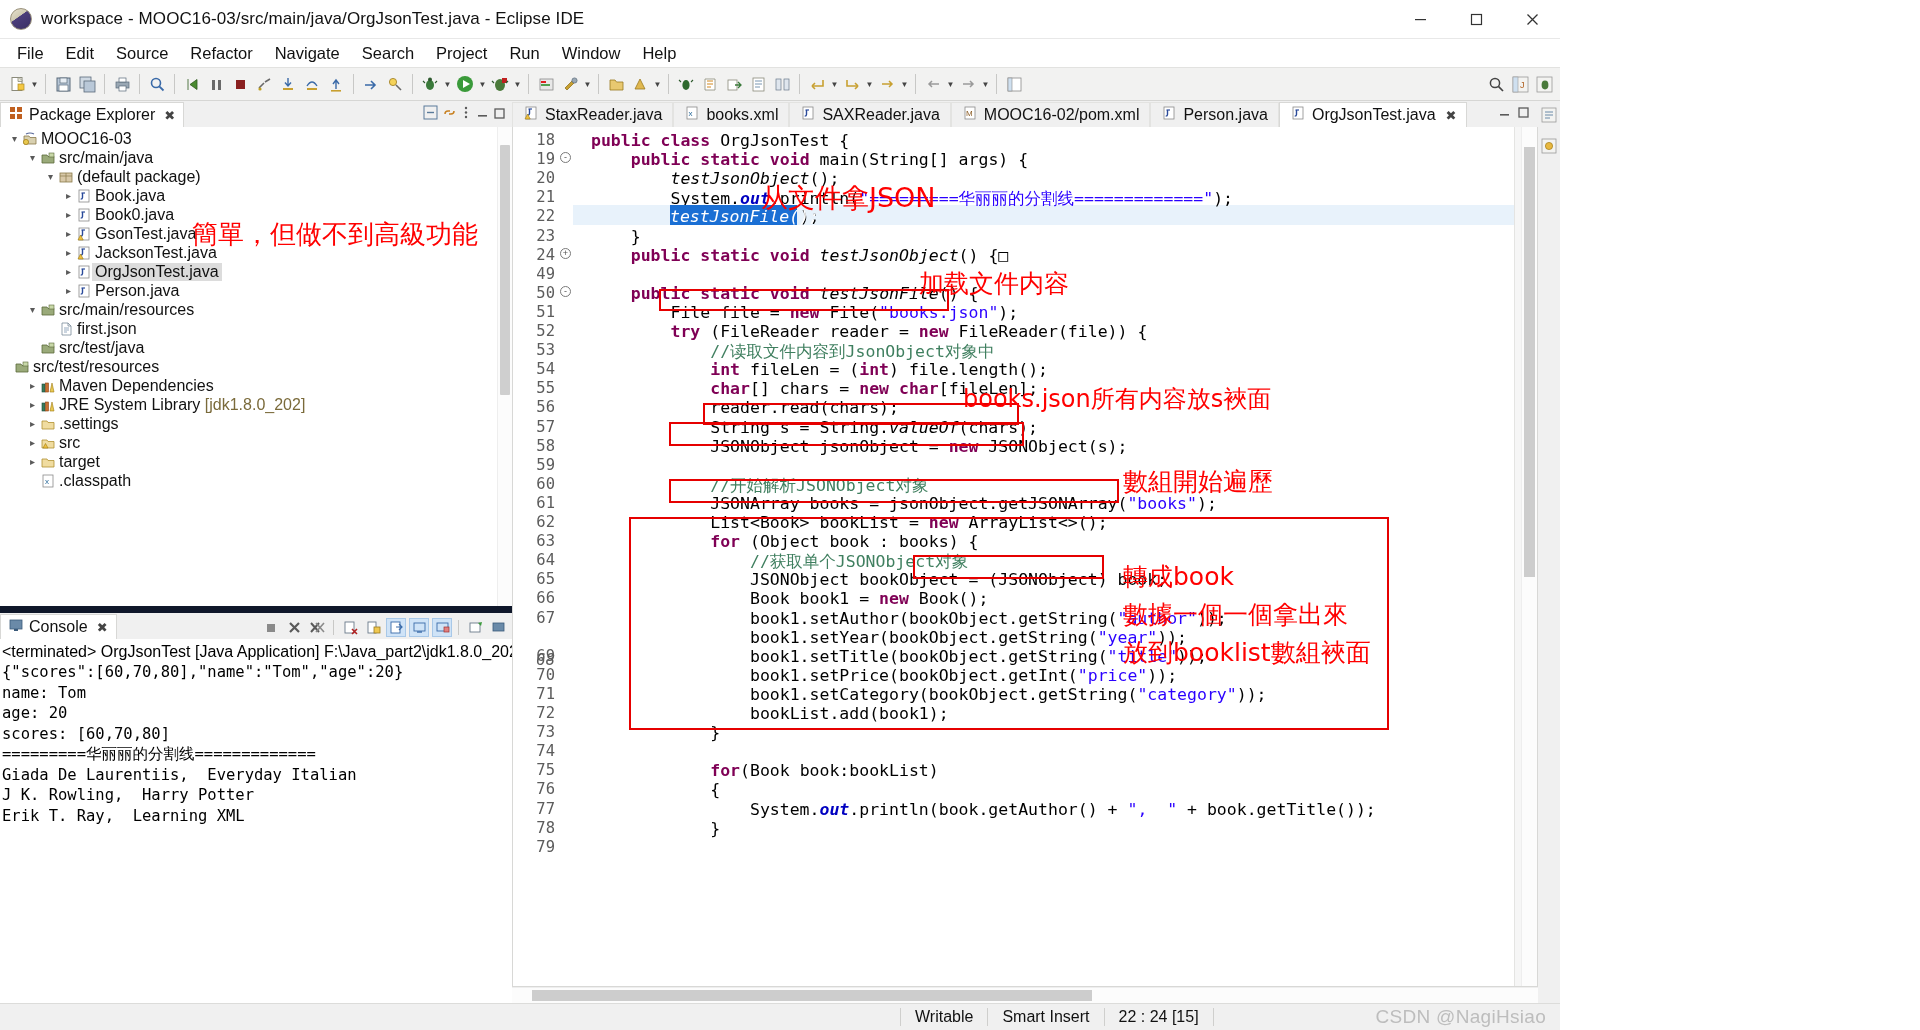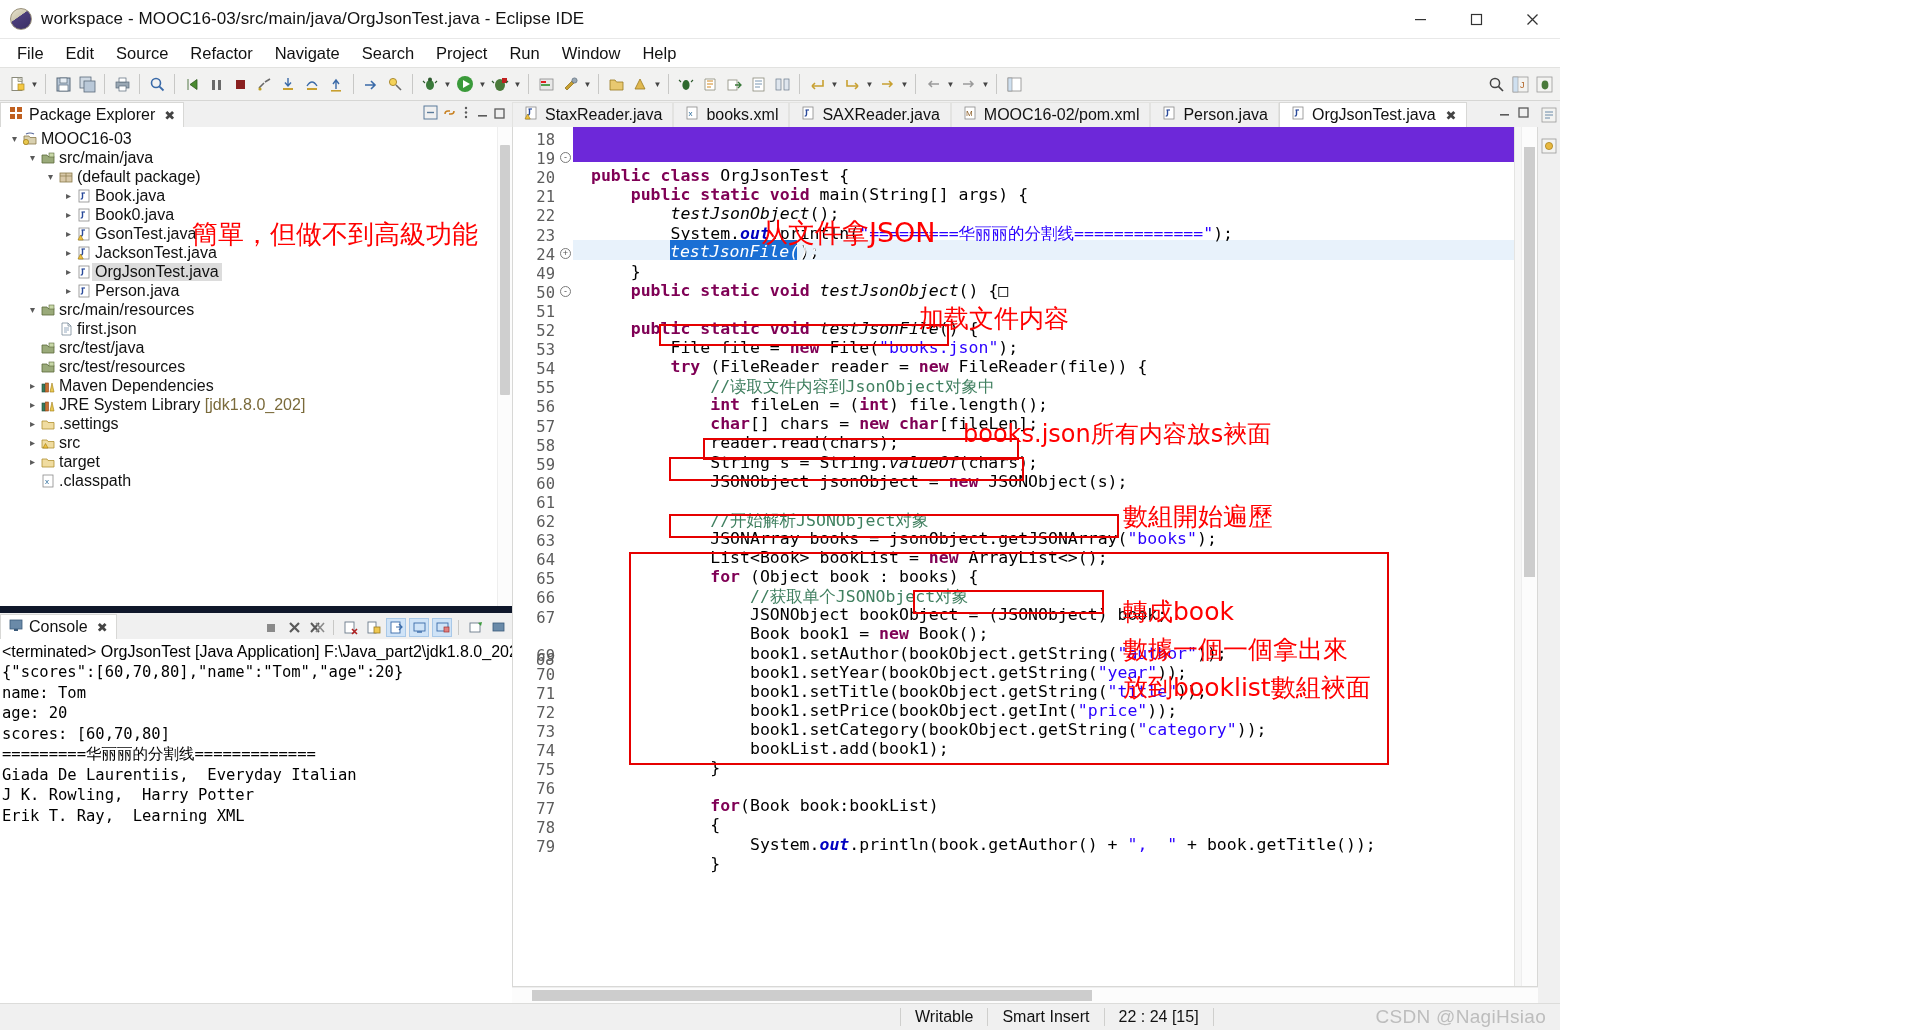--- a/index.html
+++ b/index.html
@@ -75,21 +75,21 @@
   .ed-tabbar{height:26px;display:flex;align-items:flex-end;background:#f0f0f0;flex:0 0 26px;position:relative;}
   .ed-tab{height:24px;display:flex;align-items:center;gap:6px;padding:0 10px;font-size:16px;color:#111;
     border-top:1px solid #e3e3e1;border-left:1px solid #e3e3e1;border-right:1px solid #e3e3e1;background:#f0f0f0;}
   .ed-tab.active{background:#fff;border-top:1px solid #d8d8d6;border-left:1px solid #d8d8d6;border-right:1px solid #d8d8d6;}
   .ed-tab .x{font-size:13px;color:#444;margin-left:4px;}
   .ed-tools{margin-left:auto;display:flex;align-items:center;gap:6px;padding:0 8px 3px 0;}
 
   .ed-wrap{flex:1 1 auto;display:flex;min-height:0;background:#6d28d9;border:1px solid #d8d8d6;border-top:none;position:relative;}
   .gutter{width:46px;flex:0 0 46px;background:#fff;position:relative;}
   .foldbar{width:14px;flex:0 0 14px;background:#fff;position:relative;}
-  .code{flex:1 1 auto;position:relative;overflow:hidden;background:#fff;margin-top:35px;}
+  .code{flex:1 1 auto;position:relative;overflow:hidden;background:#fff;}
 
   .lnum{position:absolute;right:4px;font-family:"DejaVu Sans Mono","Liberation Mono",monospace;font-size:15.5px;color:#5c5c5c;}
   .cline-code{position:absolute;left:0;font-family:"DejaVu Sans Mono","Liberation Mono",monospace;font-size:16.5px;white-space:pre;color:#000;}
   .hl-line{position:absolute;left:0;right:0;height:20px;background:#e8f2fb;}
   .sel-box{position:absolute;background:#1a6fd4;}
 
   .kw{color:#7f0055;font-weight:bold;}
   .str{color:#2a00ff;}
   .cmt{color:#3f7f5f;}
   .it{font-style:italic;}
@@ -559,21 +559,21 @@
             <div class="trow" style="padding-left: 26px;">
               <span class="twisty"></span>
               <span class="ticon">
                 <svg width="16" height="16" viewBox="0 0 16 16">
                   <path d="M2 5 h5 l1 1.5 h6 V13 H2 Z" fill="#9aaa7a" stroke="#5a6a3a" stroke-width=".8"></path>
                   <rect x="9" y="3" width="5" height="4" fill="#c8d8a8" stroke="#5a6a3a" stroke-width=".6"></rect>
                 </svg>
               </span>
               <span class="tlabel">src/test/java</span>
             </div>
-            <div class="trow" style="padding-left: 26px;">
+            <div class="trow" style="">
               <span class="twisty"></span>
               <span class="ticon">
                 <svg width="16" height="16" viewBox="0 0 16 16">
                   <path d="M2 5 h5 l1 1.5 h6 V13 H2 Z" fill="#9aaa7a" stroke="#5a6a3a" stroke-width=".8"></path>
                   <rect x="9" y="3" width="5" height="4" fill="#c8d8a8" stroke="#5a6a3a" stroke-width=".6"></rect>
                 </svg>
               </span>
               <span class="tlabel">src/test/resources</span>
             </div>
             <div class="trow" style="padding-left: 26px;">

